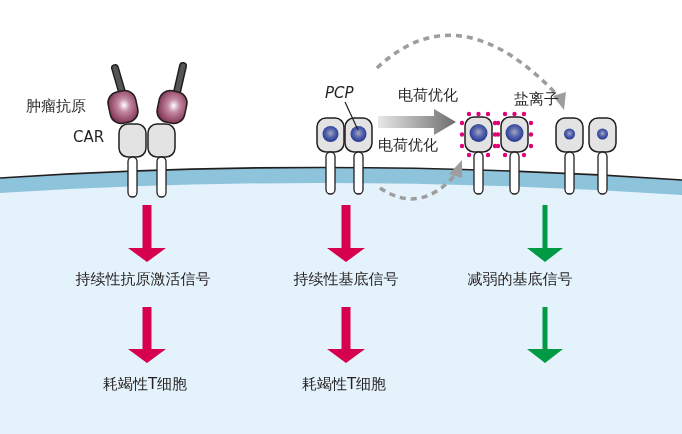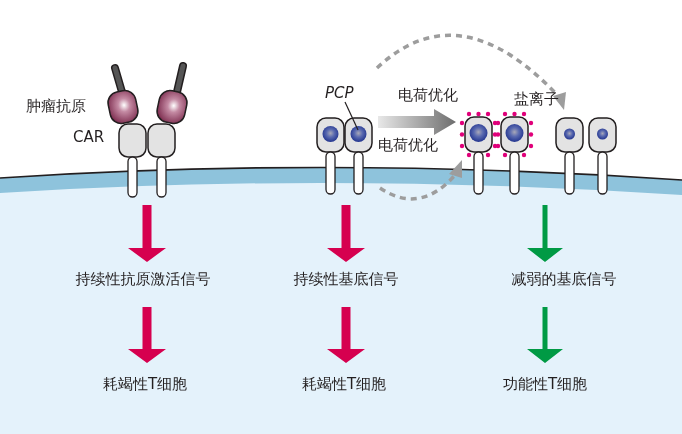--- a/index.html
+++ b/index.html
@@ -127,18 +127,17 @@
   
   <div class="lbl" style="left:26px; top:99px;">肿瘤抗原</div>
   <div class="lbl" style="left:73px; top:130px;">CAR</div>
   <div class="lbl" style="left:325px; top:86px;font-style:italic;">PCP</div>
   <div class="lbl" style="left:398px; top:88px;">电荷优化</div>
   <div class="lbl" style="left:378px; top:138px;">电荷优化</div>
   <div class="lbl" style="left:488px; top:92px;margin-left:26px;">盐离子</div>
 
   <div class="lbl lbl-c" style="left:143px; top:272px;">持续性抗原激活信号</div>
   <div class="lbl lbl-c" style="left:346px; top:272px;">持续性基底信号</div>
-  <div class="lbl lbl-c" style="left:564px; top:272px;text-align:center;">减弱的基底信号</div>
+  <div class="lbl lbl-c" style="left:520px; top:272px;text-align:center;">减弱的基底信号</div>
 
   <div class="lbl lbl-c" style="left:145px; top:377px;">耗竭性T细胞</div>
   <div class="lbl lbl-c" style="left:344px; top:377px;">耗竭性T细胞</div>
-  <div class="lbl lbl-c" style="left:545px; top:377px;">功能性T细胞</div>
 </div>
 
 </body></html>

